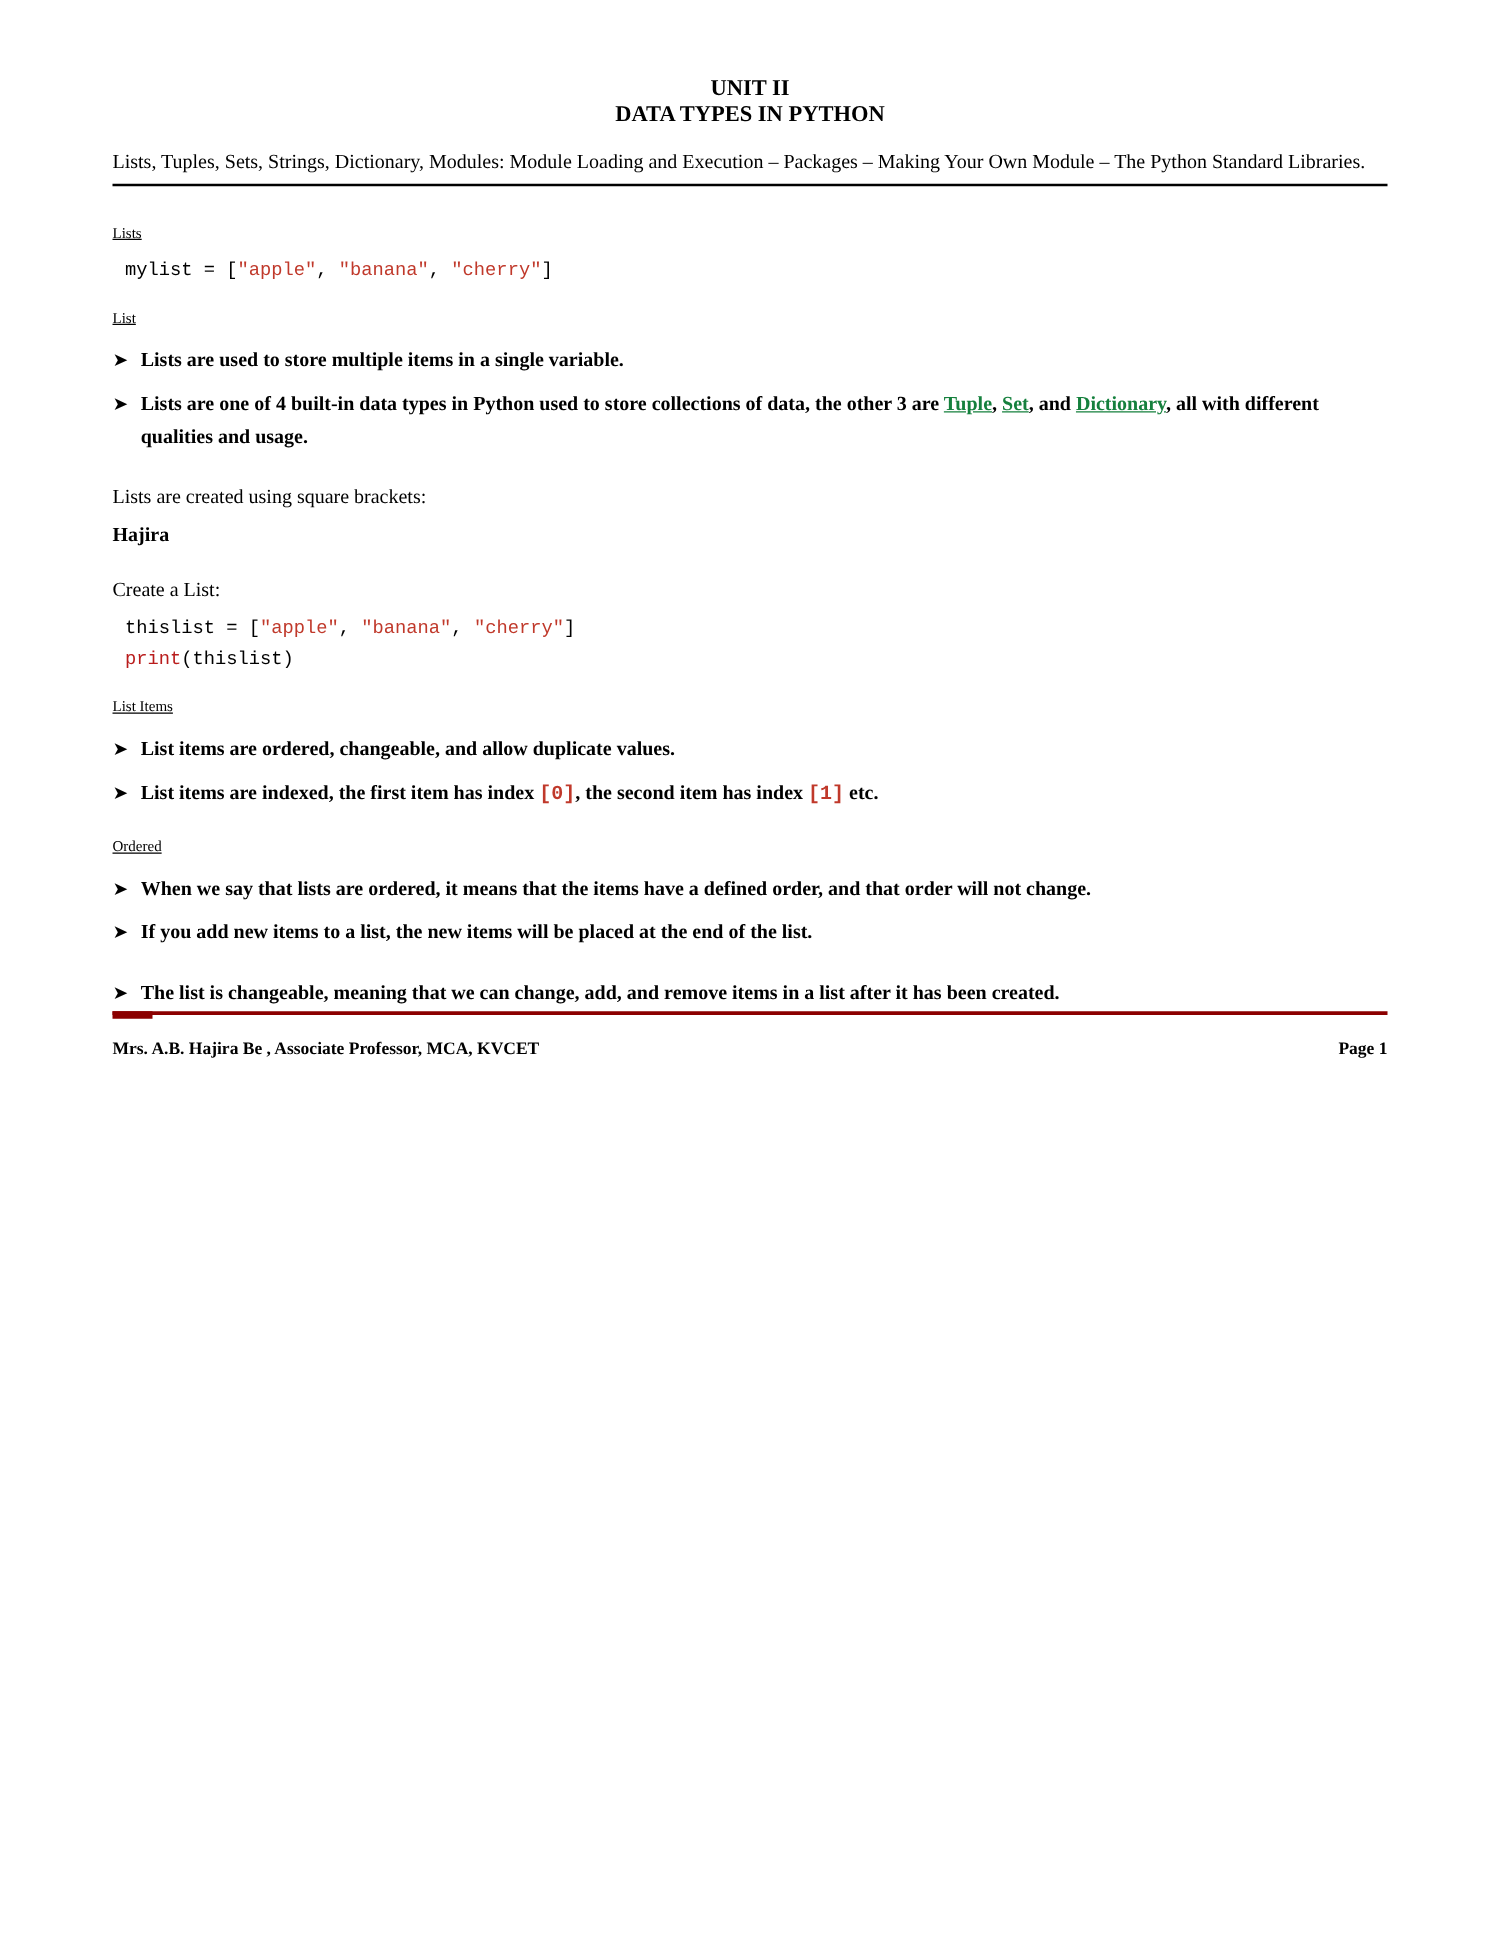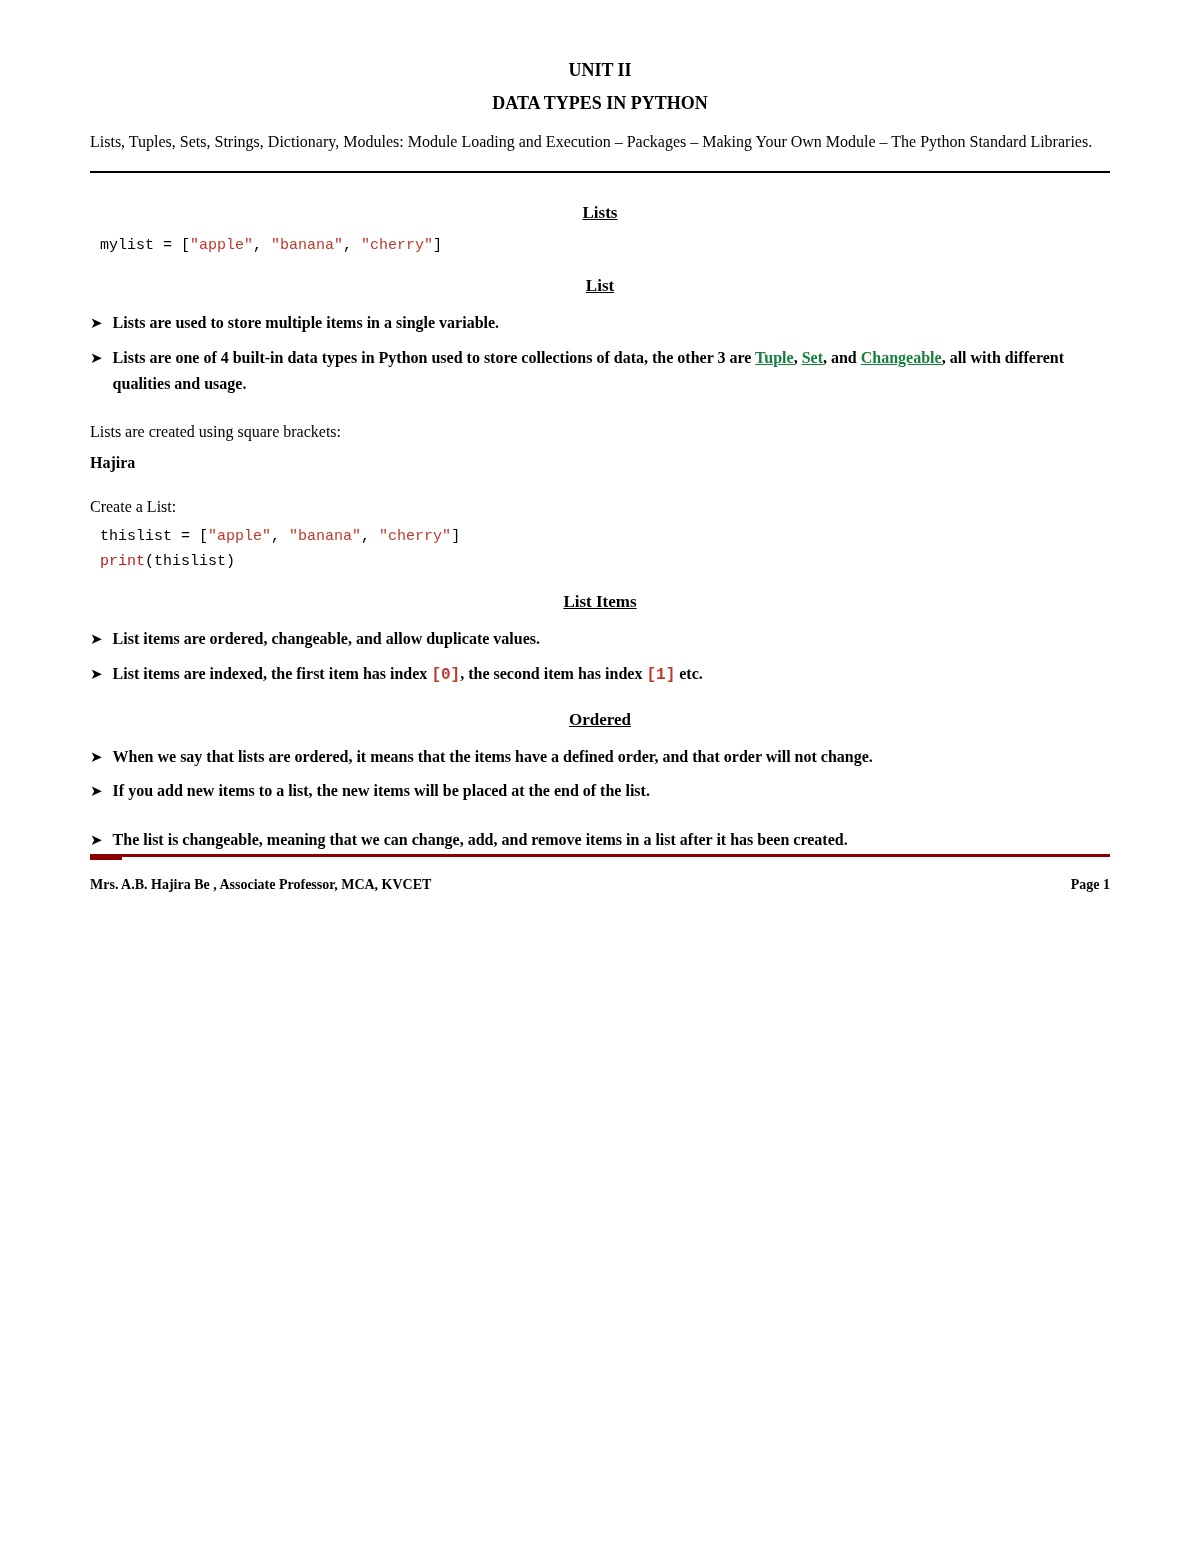--- a/index.html
+++ b/index.html
@@ -21,42 +21,41 @@
     .page-container {
       max-width: 1020px;
       margin: 0 auto;
       position: relative;
     }
 
     .unit-title {
       text-align: center;
       font-weight: bold;
       font-size: 18px;
-      margin-bottom: 12px;
+      margin-bottom: 0;
     }
 
     .main-title {
       text-align: center;
       font-weight: bold;
       font-size: 18px;
       margin-bottom: 14px;
     }
 
     .subtitle-line {
       font-size: 16px;
       line-height: 1.7;
       border-bottom: 2px solid #000;
-      padding-bottom: 16px;
+      padding-bottom: 4px;
       margin-bottom: 30px;
     }
 
     .section-heading {
-      text-align: center;
-      font-weight: bold;
-      font-size: 17px;
+      font-weight: normal;
+      font-size: 12px;
       text-decoration: underline;
       margin-bottom: 14px;
     }
 
     .code-line {
       font-family: "Courier New", Courier, monospace;
       font-size: 15px;
       margin-bottom: 8px;
       margin-left: 10px;
     }
@@ -171,21 +170,21 @@
   <div class="section-block">
     <div class="section-heading">List</div>
 
     <ul class="bullet-list">
       <li>
         <span class="bullet-arrow">➤</span>
         <span class="bullet-text">Lists are used to store multiple items in a single variable.</span>
       </li>
       <li>
         <span class="bullet-arrow">➤</span>
-        <span class="bullet-text">Lists are one of 4 built-in data types in Python used to store collections of data, the other 3 are <a class="inline-link">Tuple</a>, <a class="inline-link">Set</a>, and <a class="inline-link">Changeable</a>, all with different qualities and usage.</span>
+        <span class="bullet-text">Lists are one of 4 built-in data types in Python used to store collections of data, the other 3 are <a class="inline-link">Tuple</a>, <a class="inline-link">Set</a>, and <a class="inline-link">Dictionary</a>, all with different qualities and usage.</span>
       </li>
     </ul>
 
     <p class="para-text">Lists are created using square brackets:</p>
 
     <div class="example-heading">Hajira</div>
 
     <p class="para-text">Create a List:</p>
 
     <div class="code-line">

